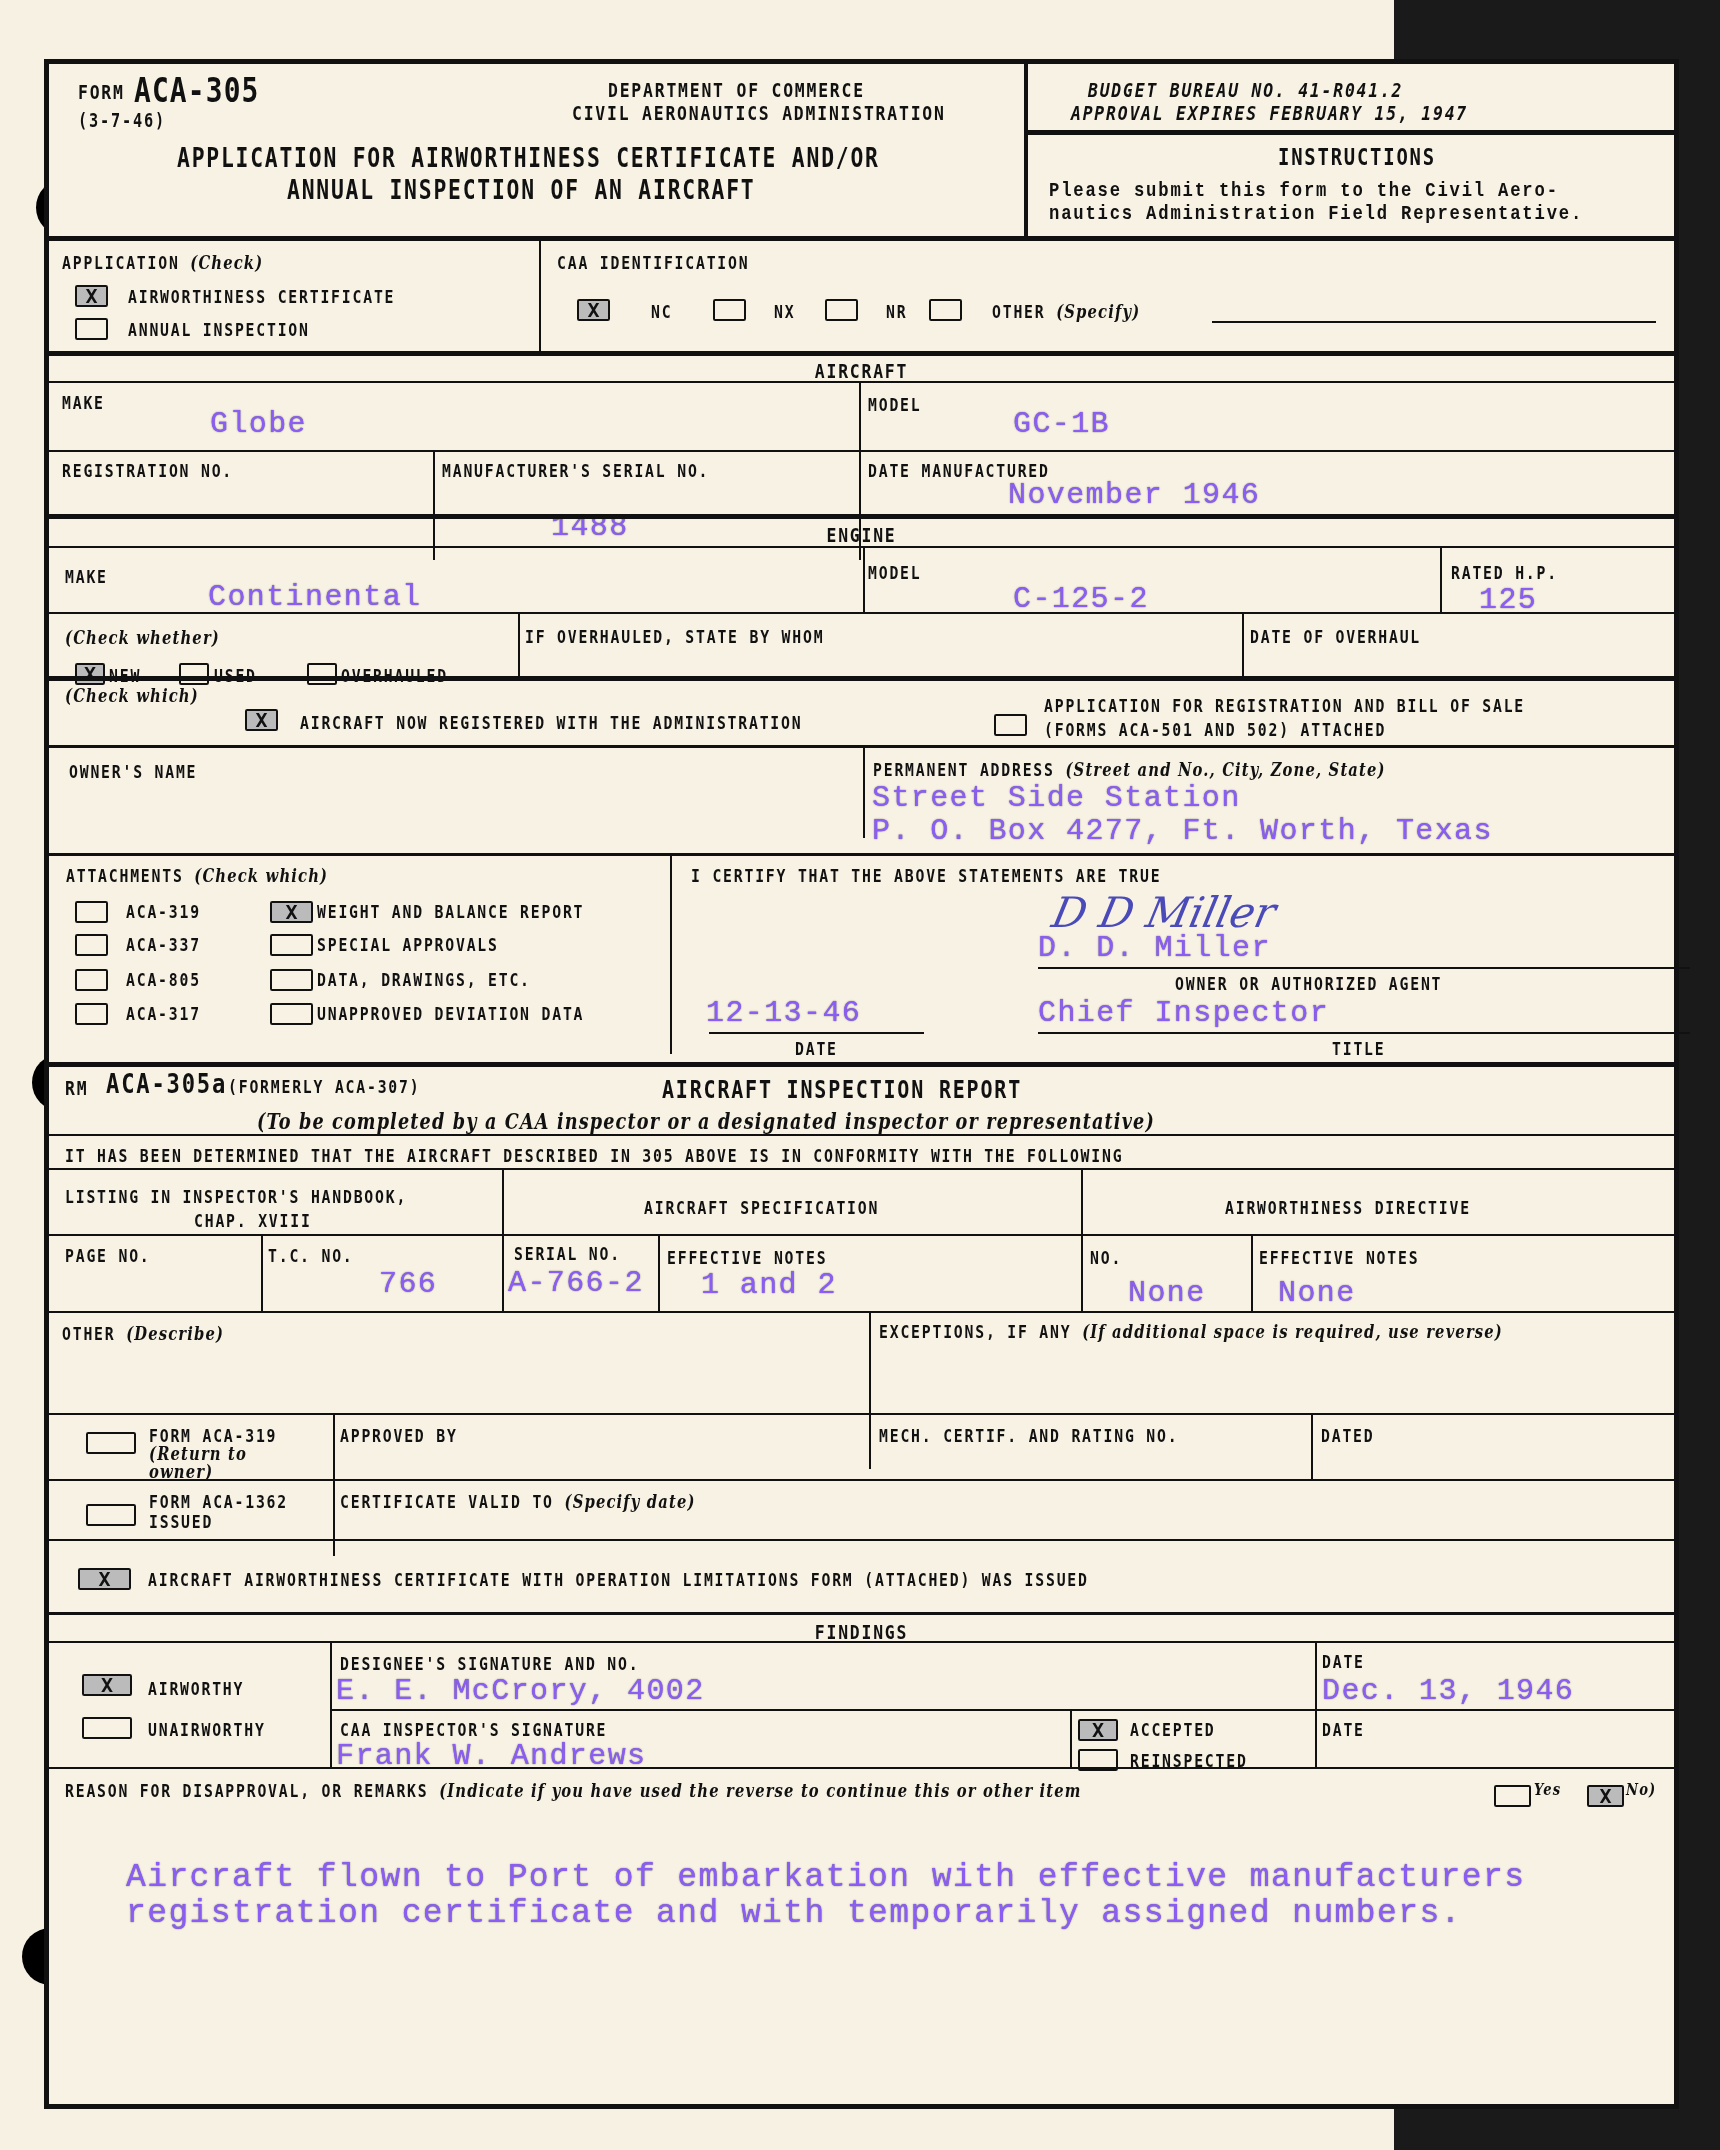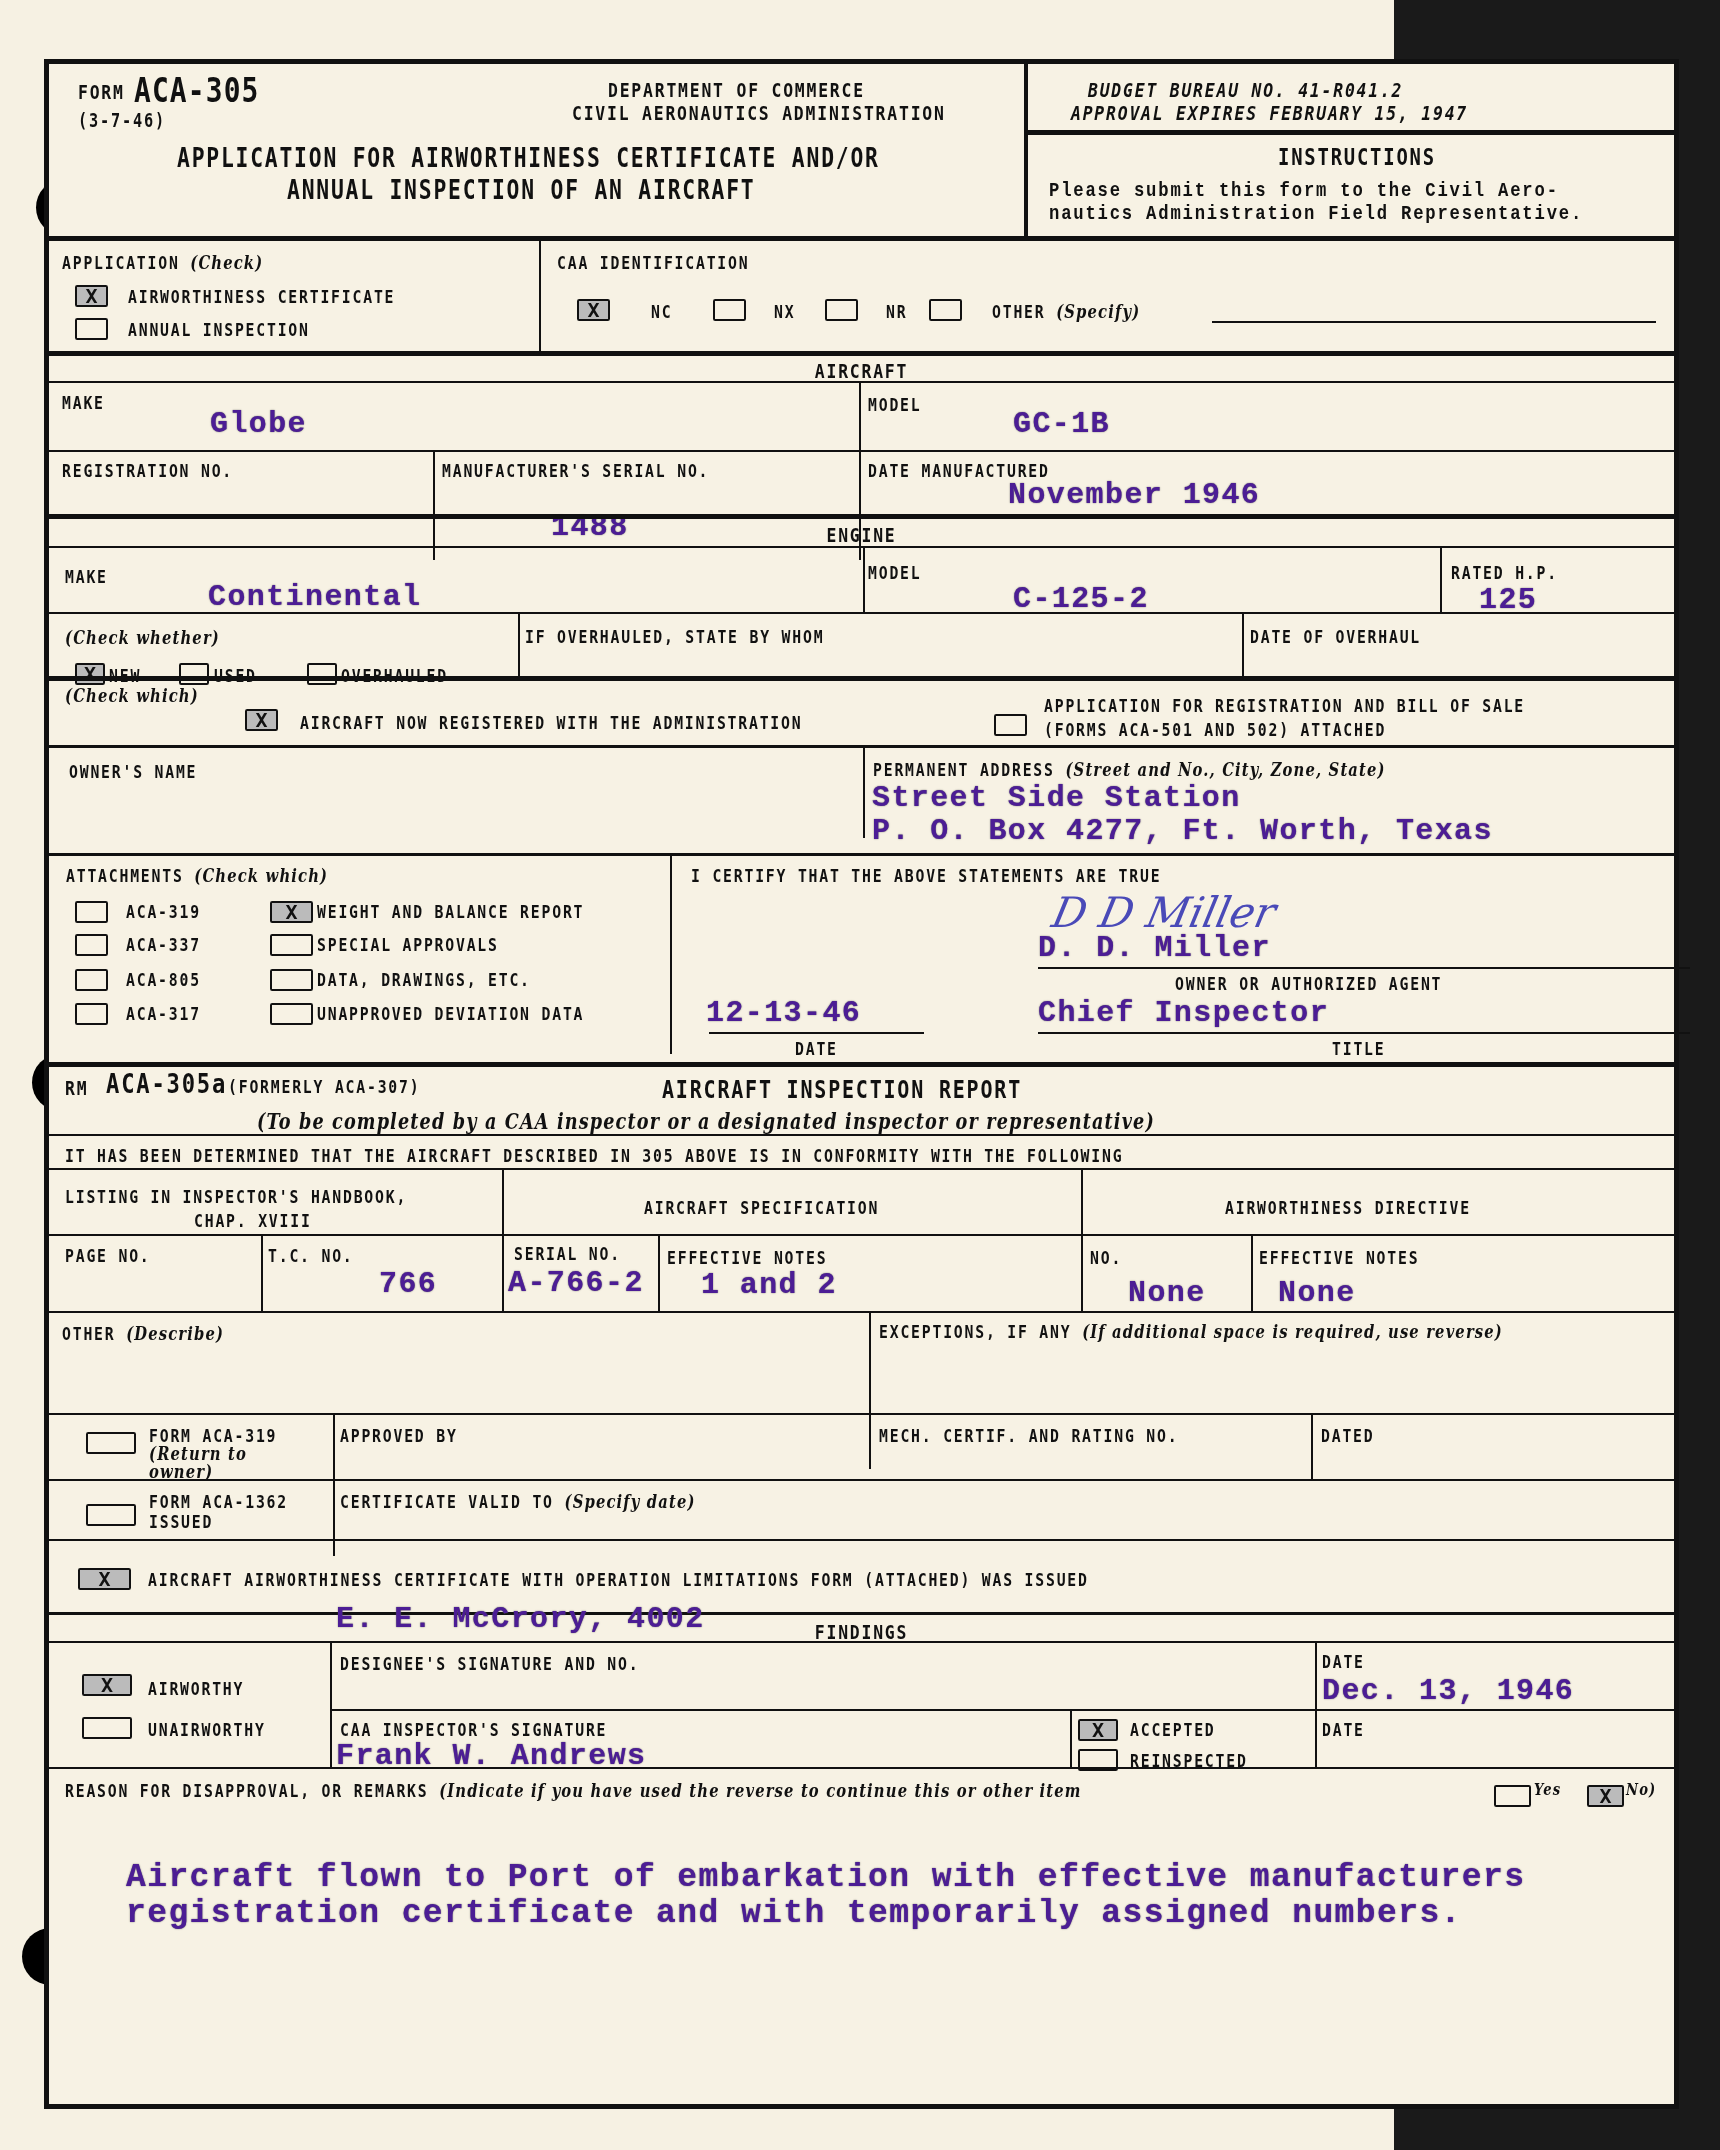--- a/index.html
+++ b/index.html
@@ -19,22 +19,22 @@
   .hl { position:absolute; left:0; right:0; border-top:3.6px solid #111; }
   .hl.thin { border-top-width:2.2px; }
   .vl { position:absolute; border-left:2.2px solid #111; }
   .lbl {
     position:absolute; font-family:"DejaVu Sans Mono", monospace; font-weight:bold;
     font-size:18px; letter-spacing:2.2px; transform:scaleX(0.82); transform-origin:left top; white-space:nowrap;
   }
   .lbl i { font-family:"DejaVu Serif", serif; font-style:italic; letter-spacing:1.4px; }
   .lbl.center { transform-origin:center top; }
   .val {
-    position:absolute; font-family:"Liberation Mono", monospace; font-weight:bold;
-    font-size:30px; color:#4c1d95; white-space:nowrap; text-shadow:0 0 1.4px #555; letter-spacing:1.4px;
+    position:absolute; font-family:"Liberation Mono", monospace; font-weight:normal;
+    font-size:30px; color:#8b5cf6; white-space:nowrap; text-shadow:0 0 1.4px #555; letter-spacing:1.4px;
   }
   .box {
     position:absolute; width:33px; height:21.5px; border:2.9px solid #111; box-sizing:border-box;
     border-radius:2.2px; display:flex; align-items:center; justify-content:center;
     font-family:"DejaVu Sans Mono", monospace; font-weight:bold; font-size:20px; line-height:1;
   }
   .box.checked { background:#bbb; }
   .uline { position:absolute; border-top:2.2px solid #111; }
   .sig {
     position:absolute; font-family:"DejaVu Serif", serif; font-style:italic; color:#4a4ab8;
@@ -261,21 +261,21 @@
     <div class="lbl center" style="left:0;right:0;top:1556px;text-align:center;font-size:20px;">FINDINGS</div>
     <div class="hl thin" style="top:1577px;"></div>
     <div class="box checked" style="left:33px;top:1610px;width:50px;">
         <span>X</span>
       </div>
     <div class="lbl" style="left:99px;top:1614px;">AIRWORTHY</div>
     <div class="box" style="left:33px;top:1653px;width:50px;"></div>
     <div class="lbl" style="left:99px;top:1655px;">UNAIRWORTHY</div>
     <div class="vl" style="left:281px;top:1577px;height:126px;"></div>
     <div class="lbl" style="left:291px;top:1589px;">DESIGNEE'S SIGNATURE AND NO.</div>
-    <div class="val" style="left:287px;top:1538px;">E. E. McCrory, 4002</div>
+    <div class="val" style="left:287px;top:1610px;">E. E. McCrory, 4002</div>
     <div class="vl" style="left:1266px;top:1577px;height:126px;"></div>
     <div class="lbl" style="left:1273px;top:1587px;">DATE</div>
     <div class="val" style="left:1273px;top:1610px;">Dec. 13, 1946</div>
     <div style="position:absolute;left:281px;right:0;top:1645px;border-top:2.2px solid #111;"></div>
     <div class="lbl" style="left:291px;top:1655px;">CAA INSPECTOR'S SIGNATURE</div>
     <div class="val" style="left:287px;top:1675px;">Frank W. Andrews</div>
     <div class="vl" style="left:1021px;top:1645px;height:59px;"></div>
     <div class="box checked" style="left:1029px;top:1655px;width:40px;">
         <span>X</span>
       </div>

